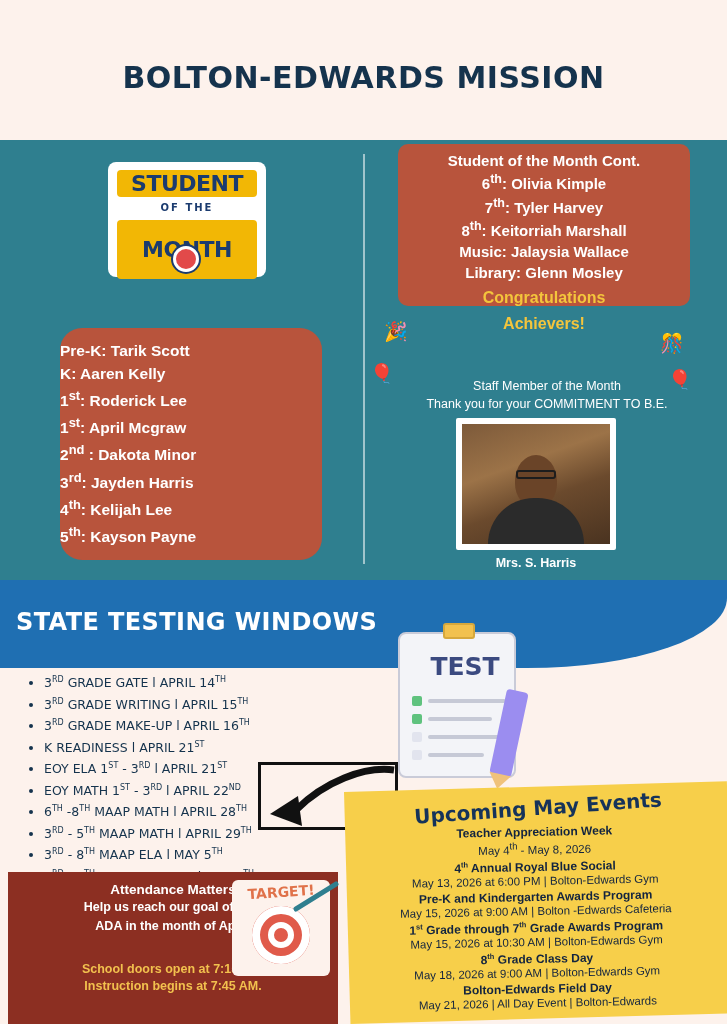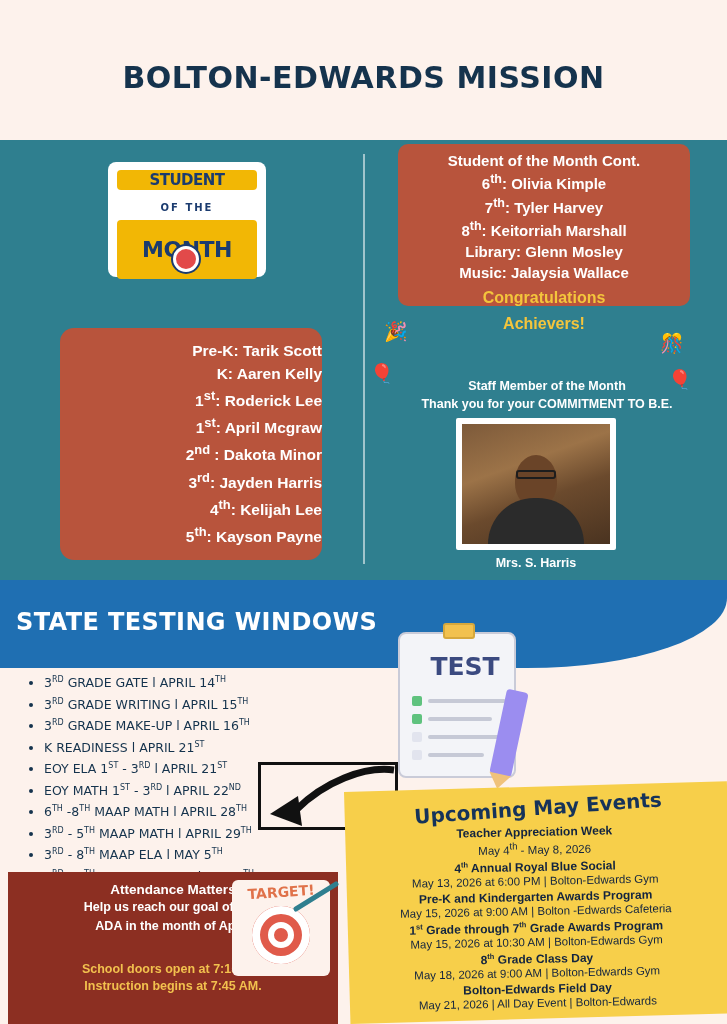--- a/index.html
+++ b/index.html
@@ -39,56 +39,56 @@
   .sotm-badge {
     position: absolute; left: 108px; top: 22px; width: 158px; height: 115px;
     background: #fff; border-radius: 8px;
     display: flex; align-items: center; justify-content: center;
   }
   .badge-art { position: relative; width: 140px; height: 104px; }
   .badge-line1, .badge-line2, .badge-line3 {
     position: absolute; left: 0; width: 140px; text-align: center;
     font-family: "DejaVu Sans", sans-serif; font-weight: bold; color: #1b3b6f;
   }
-  .badge-line1 { top: 2px; font-size: 15px; letter-spacing: -0.5px;
+  .badge-line1 { top: 2px; font-size: 22px; letter-spacing: -0.5px;
     background: #f2b705; color: #1b3b6f; border-radius: 4px; padding: 1px 0; }
   .badge-line2 { top: 34px; font-size: 10px; letter-spacing: 2px; }
   .badge-line3 { top: 52px; font-size: 22px; letter-spacing: -0.5px;
     background: #f2b705; color: #1b3b6f; border-radius: 4px; padding: 17px 0; }
   .rosette {
     position: absolute; left: 56px; top: 78px; width: 26px; height: 26px;
     border-radius: 50%; background: #e24a4a; border: 3px solid #fff;
     box-shadow: 0 0 0 2px #1b3b6f;
   }
 
   .committed {
     position: absolute; left: 22px; top: 148px; width: 330px; text-align: center;
     color: #fff; font-size: 13.5px; font-weight: bold; line-height: 1.35;
   }
 
   .name-card {
     position: absolute; left: 60px; top: 188px; width: 262px; height: 232px;
-    background: #b8543c; border-radius: 14px; color: #fff;
-    display: flex; flex-direction: column; align-items: flex-end;
+    background: #b8543c; border-radius: 22px; color: #fff;
+    display: flex; flex-direction: column; align-items: flex-start;
     justify-content: center; gap: 5px;
     font-size: 15.5px; font-weight: bold;
   }
   .name-card .row { white-space: nowrap; }
 
   .right-card {
     position: absolute; left: 398px; top: 4px; width: 292px; height: 162px;
     background: #b8543c; border-radius: 10px; color: #fff;
     text-align: center; padding-top: 6px;
     font-size: 15px; font-weight: bold; line-height: 1.42;
   }
   .right-card .congrats { color: #f4c53c; font-size: 16px; margin-top: 3px; }
 
   .staff-title {
     position: absolute; left: 382px; top: 238px; width: 330px; text-align: center;
-    color: #fff; font-size: 12.5px; font-weight: bold; line-height: 1.4;
+    color: #fff; font-size: 12.5px; font-weight: normal; line-height: 1.4;
   }
   .staff-photo {
     position: absolute; left: 456px; top: 278px; width: 160px; height: 132px;
     background: #fff; padding: 6px; border-radius: 2px;
   }
   .photo-inner {
     width: 100%; height: 100%;
     background: linear-gradient(160deg,#7d5a3a 0%, #9c7348 35%, #6b4a2d 60%, #4a3320 100%);
     position: relative; overflow: hidden;
   }
@@ -250,22 +250,22 @@
         <div class="row">3<sup>rd</sup>:  Jayden Harris</div>
         <div class="row">4<sup>th</sup>: Kelijah Lee</div>
         <div class="row">5<sup>th</sup>: Kayson Payne</div>
       </div>
 
       <div class="right-card">
         <div>Student of the Month Cont.</div>
         <div>6<sup>th</sup>: Olivia Kimple</div>
         <div>7<sup>th</sup>: Tyler Harvey</div>
         <div>8<sup>th</sup>: Keitorriah Marshall</div>
+        <div>Music: Jalaysia Wallace</div>
         <div>Library:  Glenn Mosley</div>
-        <div>Music: Jalaysia Wallace</div>
         <div class="congrats">Congratulations</div>
         <div class="congrats">Achievers!</div>
       </div>
 
       <span class="confetti" style="left:384px;top:180px;">🎉</span>
       <span class="confetti" style="left:660px;top:192px;">🎊</span>
       <span class="confetti" style="left:370px;top:222px;">🎈</span>
       <span class="confetti" style="left:668px;top:228px;">🎈</span>
 
       <div class="staff-title">

